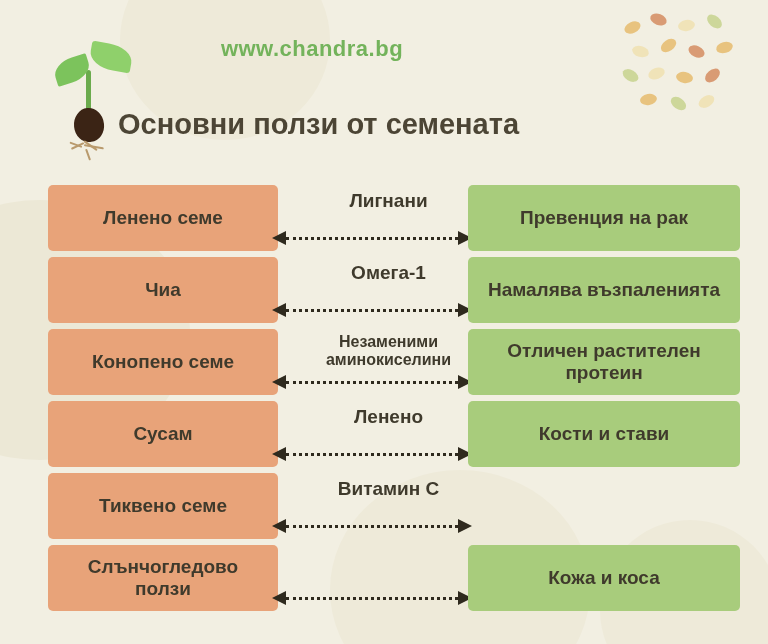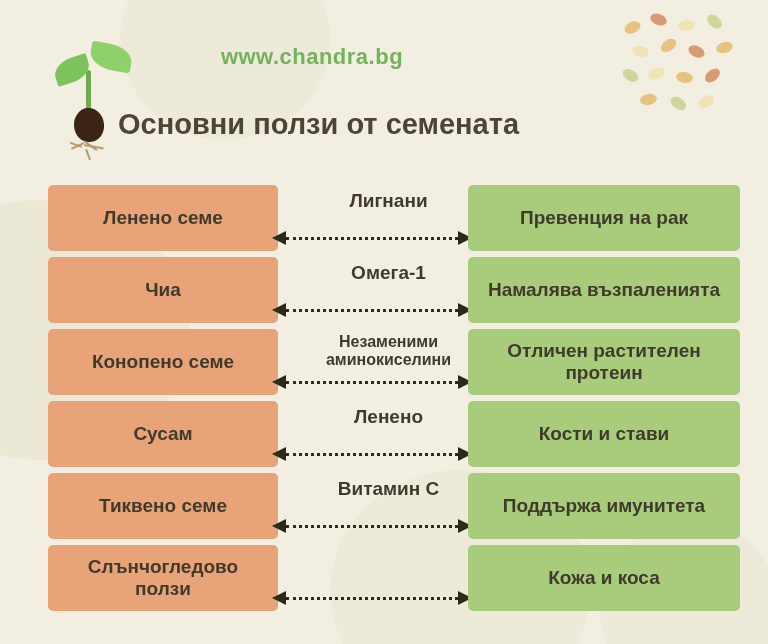--- a/index.html
+++ b/index.html
@@ -26,21 +26,21 @@
     background: #ece8d6;
     border-radius: 50%;
   }
   .blob-1 { width: 300px; height: 260px; left: -110px; top: 200px; }
   .blob-2 { width: 260px; height: 240px; left: 330px; top: 470px; background:#eeead9; }
   .blob-3 { width: 180px; height: 180px; left: 600px; top: 520px; background:#eeead9; }
   .blob-4 { width: 210px; height: 200px; left: 120px; top: -60px; background:#eeead9; }
 
   .site-url {
     position: absolute;
-    top: 44px;
+    top: 36px;
     left: 0;
     width: 624px;
     text-align: center;
     font-size: 22px;
     font-weight: bold;
     color: #73b35b;
     letter-spacing: 0.5px;
   }
   .title {
     position: absolute;
@@ -300,21 +300,20 @@
     </div>
 
     <div class="row">
       <div class="pill pill-left">Тиквено семе</div>
       <div class="mid-label">Витамин С</div>
       <div class="arrow">
         <div class="head head-left"></div>
         <div class="line"></div>
         <div class="head head-right"></div>
       </div>
-      <div class="pill pill-right">Поддържа имунитета</div>
     </div>
 
     <div class="row">
       <div class="pill pill-left">Слънчогледово ползи</div>
       <div class="arrow">
         <div class="head head-left"></div>
         <div class="line"></div>
         <div class="head head-right"></div>
       </div>
       <div class="pill pill-right">Кожа и коса</div>

